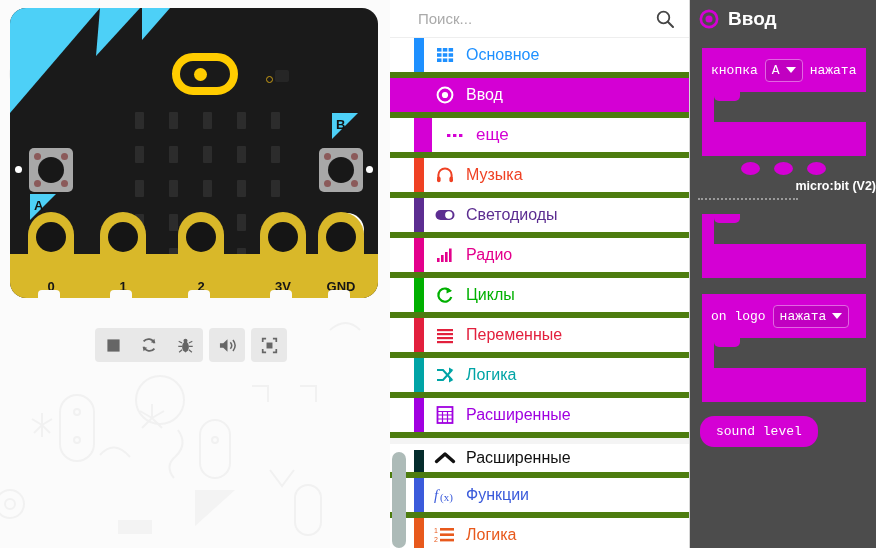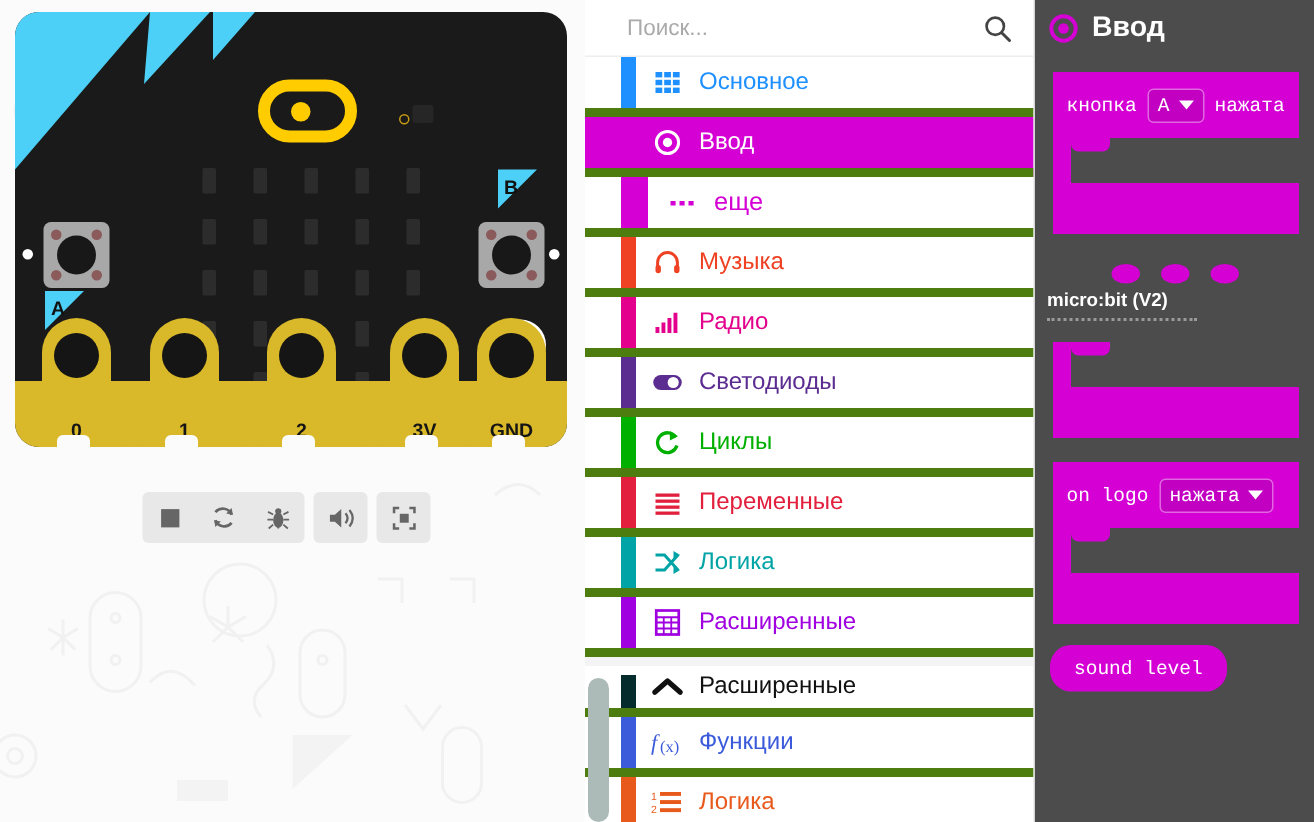--- a/index.html
+++ b/index.html
@@ -148,28 +148,28 @@
   }
 
   
   .flyout {
     position: absolute; left: 690px; top: 0; width: 186px; height: 548px;
     background: #4c4c4c;
     overflow: hidden;
   }
   .fly-head { display: flex; align-items: center; gap: 8px; padding: 8px 0 0 8px; }
   .fly-head-title { color: #fff; font-size: 19px; font-weight: bold; }
-  .fly-label { color: #fff; font-size: 12.5px; font-weight: bold; padding: 0 0 2px 8px; }
+  .fly-label { color: #fff; font-size: 12.5px; font-weight: bold; padding: 0 0 2px 8px; text-align: right; }
   .fly-divider { margin: 3px 8px 0 8px; height: 0; border-top: 2px dotted #9a9a9a; width: 100px; }
 
   .blk {
     position: relative; background: #d400d4; color: #fff;
     font-family: "Liberation Mono", monospace; font-size: 13px;
   }
-  .blk-hat { margin: 0 0 14px 12px; width: 164px; }
+  .blk-hat { margin: 0 0 0 12px; width: 164px; }
   .blk-hat .top {
     height: 44px; display: flex; align-items: center; gap: 7px;
     padding-left: 9px; background: #d400d4; border-radius: 4px 4px 0 0;
   }
   .blk-hat .mid { position: relative; height: 30px; }
   .blk-hat .mid .inner-gap {
     position: absolute; left: 12px; top: 0; right: 0; height: 30px; background: #4c4c4c;
   }
   .blk-hat .mid .left-wall { position: absolute; left: 0; top: 0; width: 12px; height: 30px; background: #d400d4; }
   .blk-hat .mid .notch-bump {
@@ -459,43 +459,43 @@
           <svg width="20" height="20" viewBox="0 0 20 20">
             <path d="M3.4 13 V10 a6.6 6.6 0 0 1 13.2 0 V13" stroke="#ef4123" stroke-width="2" fill="none"></path>
             <rect x="2" y="11.6" width="3.6" height="5.6" rx="1.8" fill="#ef4123"></rect>
             <rect x="14.4" y="11.6" width="3.6" height="5.6" rx="1.8" fill="#ef4123"></rect>
           </svg>
         </div>
         <span class="clabel" style="color:#ef4123">Музыка</span>
       </div>
 
       <div class="cat">
+        <div class="strip" style="background:#5c2d91"></div>
+        <div class="ci">
+          <svg width="22" height="20" viewBox="0 0 22 20">
+            <rect x="1.5" y="5" width="19" height="10" rx="5" fill="#5c2d91"></rect>
+            <circle cx="14.8" cy="10" r="3.7" fill="#fff"></circle>
+          </svg>
+        </div>
+        <span class="clabel" style="color:#5c2d91">Светодиоды</span>
+      </div>
+
+      <div class="cat">
         <div class="strip" style="background:#e3008c"></div>
         <div class="ci">
           <svg width="20" height="20" viewBox="0 0 20 20">
             <g fill="#e3008c">
               <rect x="2" y="13" width="2.6" height="4"></rect>
                 <rect x="6" y="10" width="2.6" height="7"></rect>
               <rect x="10" y="7" width="2.6" height="10"></rect>
                 <rect x="14" y="3.5" width="2.6" height="13.5"></rect>
             </g>
           </svg>
         </div>
         <span class="clabel" style="color:#e3008c">Радио</span>
-      </div>
-
-      <div class="cat">
-        <div class="strip" style="background:#5c2d91"></div>
-        <div class="ci">
-          <svg width="22" height="20" viewBox="0 0 22 20">
-            <rect x="1.5" y="5" width="19" height="10" rx="5" fill="#5c2d91"></rect>
-            <circle cx="14.8" cy="10" r="3.7" fill="#fff"></circle>
-          </svg>
-        </div>
-        <span class="clabel" style="color:#5c2d91">Светодиоды</span>
       </div>
 
       <div class="cat">
         <div class="strip" style="background:#00b000"></div>
         <div class="ci">
           <svg width="20" height="20" viewBox="0 0 20 20">
             <path d="M15.5 6.5 A6.6 6.6 0 1 0 16.3 12" stroke="#00b000" stroke-width="2.2" fill="none"></path>
             <path d="M11.5 2.4 L17 5.8 L11.6 8.6 z" fill="#00b000"></path>
           </svg>
         </div>

